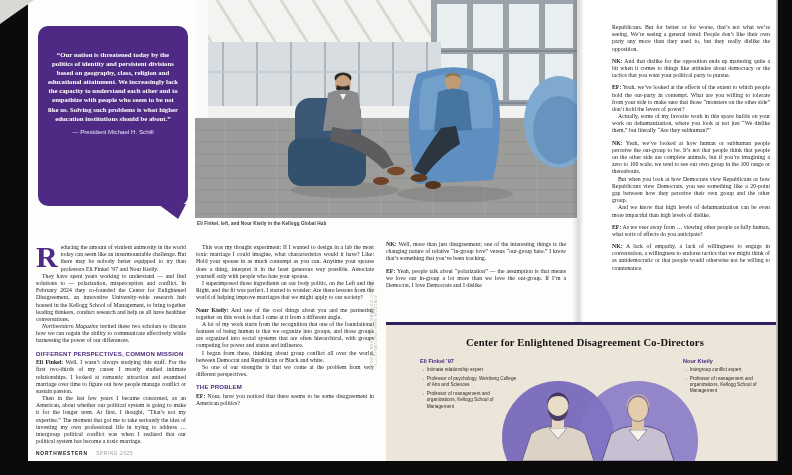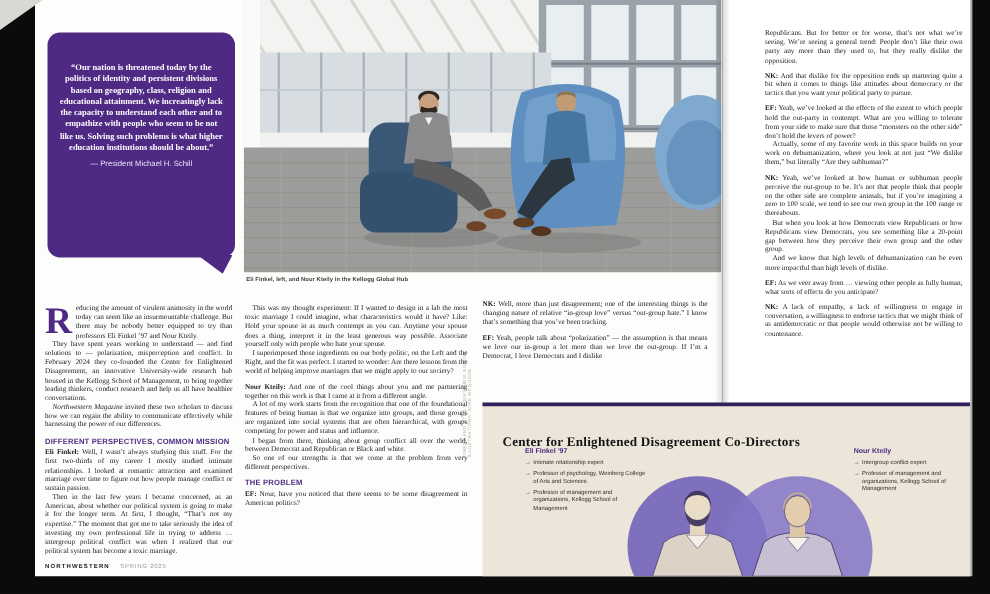--- a/index.html
+++ b/index.html
@@ -41,21 +41,21 @@
           font-size:6.1px;color:#4E2A84;letter-spacing:.15px;text-align:left;}
   .dropcap{float:left;font-size:30px;line-height:24px;font-weight:bold;color:#4E2A84;margin:1px 3px 0 0;}
   
   .footer{position:absolute;left:36px;top:451px;font-family:"Liberation Sans",sans-serif;font-size:4.8px;}
   .footer-mag{font-weight:bold;color:#1a1a1a;letter-spacing:.9px;}
   .footer-issue{color:#9a9a9a;margin-left:7px;letter-spacing:.6px;}
   
   .codirectors{position:absolute;left:386px;top:322px;width:390px;height:139px;background:#ece5d9;
           border-top:3px solid #32205e;box-sizing:border-box;overflow:hidden;}
   .illus{position:absolute;left:0;top:0;}
-  .box-title{position:absolute;left:0;top:8px;width:100%;margin:16px;
+  .box-title{position:absolute;left:0;top:8px;width:100%;margin:4px;text-align:center;
           font-family:"Liberation Serif",serif;font-weight:bold;font-size:10.5px;color:#141414;letter-spacing:.2px;}
   .profile{position:absolute;font-family:"Liberation Sans",sans-serif;}
   .profile-left{left:34px;top:33px;width:100px;}
   .profile-right{left:297px;top:33px;width:88px;}
   .profile h3{margin:0 0 3px;font-size:5.6px;color:#4E2A84;font-weight:bold;}
   .profile ul{margin:0;padding:0;list-style:none;}
   .profile li{font-size:4.7px;line-height:1.3;color:#2c2c2c;margin:0 0 3px;display:flex;}
   .arrow{flex:0 0 auto;margin-right:2px;color:#2c2c2c;}
 </style>
 </head>

